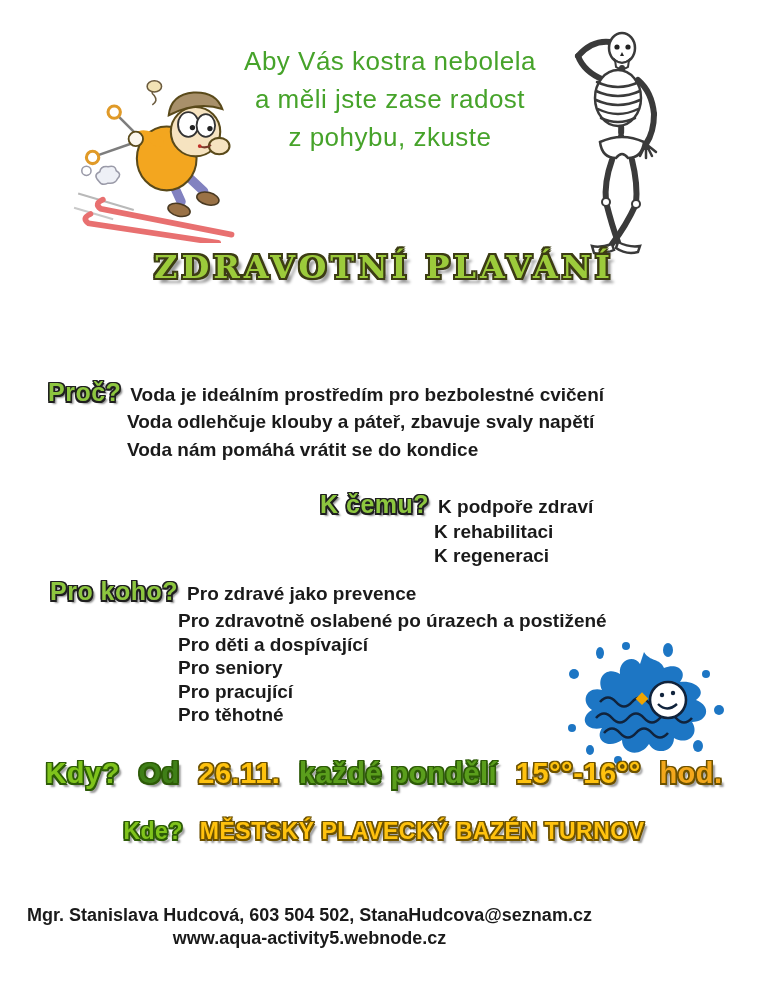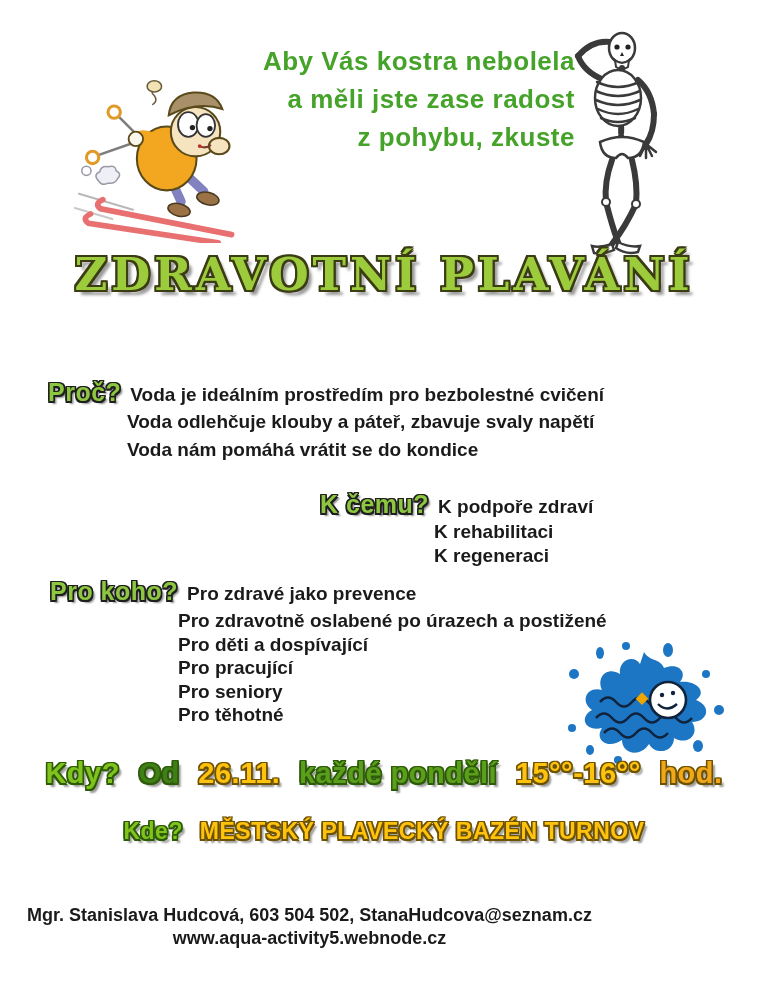--- a/index.html
+++ b/index.html
@@ -4,33 +4,33 @@
 <style>
   html,body{margin:0;padding:0;background:#e8e8e8;}
   .page{
     position:relative;width:768px;height:994px;margin:0 auto;
     background:#ffffff;overflow:hidden;
     font-family:"Liberation Sans",sans-serif;
   }
   
   .intro{
     position:absolute;left:205px;top:42px;width:370px;
-    text-align:right;font-size:26px;font-weight:bold;
+    text-align:center;font-size:26px;font-weight:normal;
     color:#46a32a;line-height:38px;letter-spacing:0.5px;
   }
   
   .skier-svg{position:absolute;left:72px;top:78px;width:175px;height:165px;}
   .skeleton-svg{position:absolute;left:542px;top:30px;width:158px;height:238px;}
   .splash-svg{position:absolute;left:556px;top:640px;width:178px;height:128px;}
   
   .title{
     position:absolute;left:0;top:248px;width:768px;margin:0;
     text-align:center;
     font-family:"DejaVu Serif",serif;
-    font-size:45px;font-weight:bold;letter-spacing:4px;
+    font-size:32px;font-weight:bold;letter-spacing:4px;
     color:#9ccb3b;
     text-shadow:
       -2px -2px 0 #3c3c14, 2px -2px 0 #3c3c14,
       -2px  2px 0 #3c3c14, 2px  2px 0 #3c3c14,
       -2px  0   0 #3c3c14, 2px  0   0 #3c3c14,
        0   -2px 0 #3c3c14, 0    2px 0 #3c3c14,
        5px 5px 3px #9a9a9a;
   }
   
   .label{
@@ -200,22 +200,22 @@
     <div class="body-text">K regeneraci</div>
   </div>
 
   <div class="row who-row">
     <span class="label">Pro koho?</span>
     <span class="body-text">Pro zdravé jako prevence</span>
   </div>
   <div class="who-lines">
     <div class="body-text">Pro zdravotně oslabené po úrazech a postižené</div>
     <div class="body-text">Pro děti a dospívající</div>
+    <div class="body-text">Pro seniory</div>
     <div class="body-text">Pro pracující</div>
-    <div class="body-text">Pro seniory</div>
     <div class="body-text">Pro těhotné</div>
   </div>
 
   <svg class="splash-svg" viewBox="0 0 178 128" aria-hidden="true">
 
     <circle cx="18" cy="34" r="5" fill="#1d76c4"></circle>
     <ellipse cx="44" cy="13" rx="4" ry="6" fill="#1d76c4"></ellipse>
     <circle cx="70" cy="6" r="4" fill="#1d76c4"></circle>
     <ellipse cx="112" cy="10" rx="5" ry="7" fill="#1d76c4"></ellipse>
     <circle cx="150" cy="34" r="4" fill="#1d76c4"></circle>

